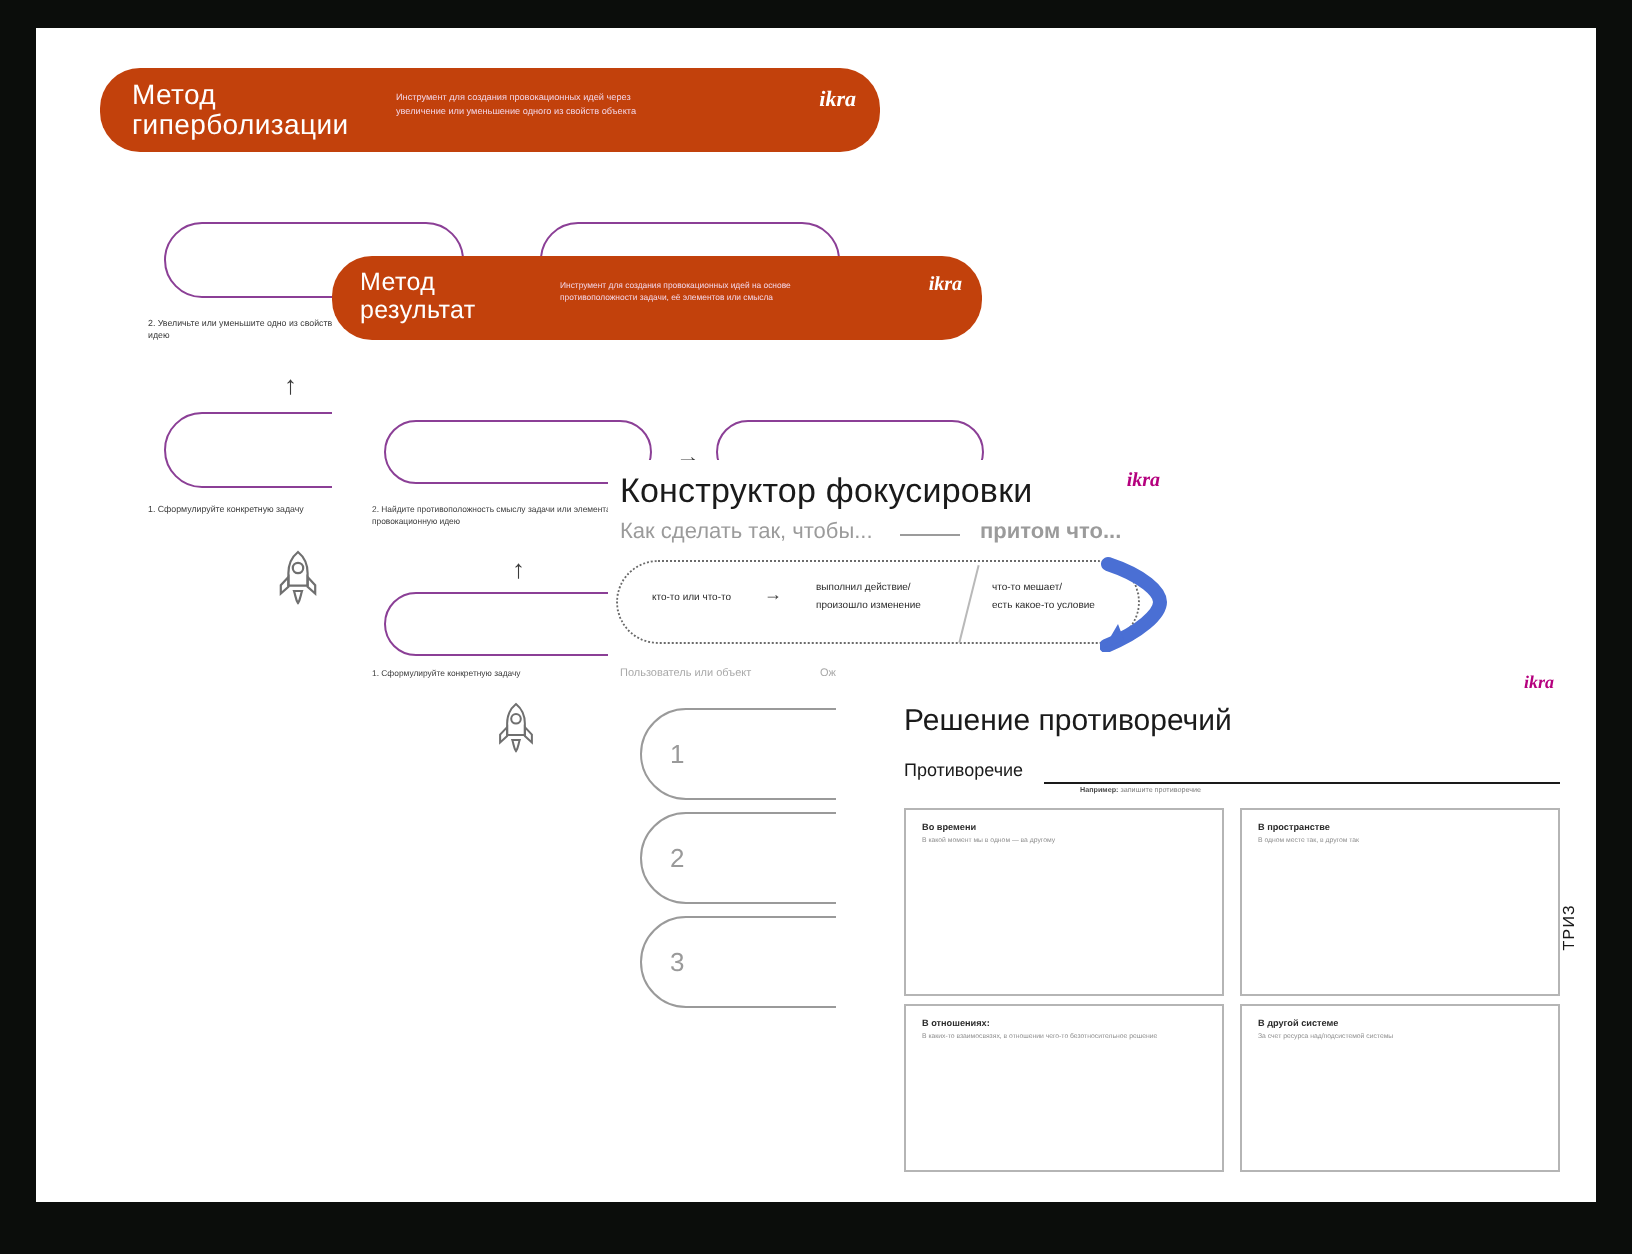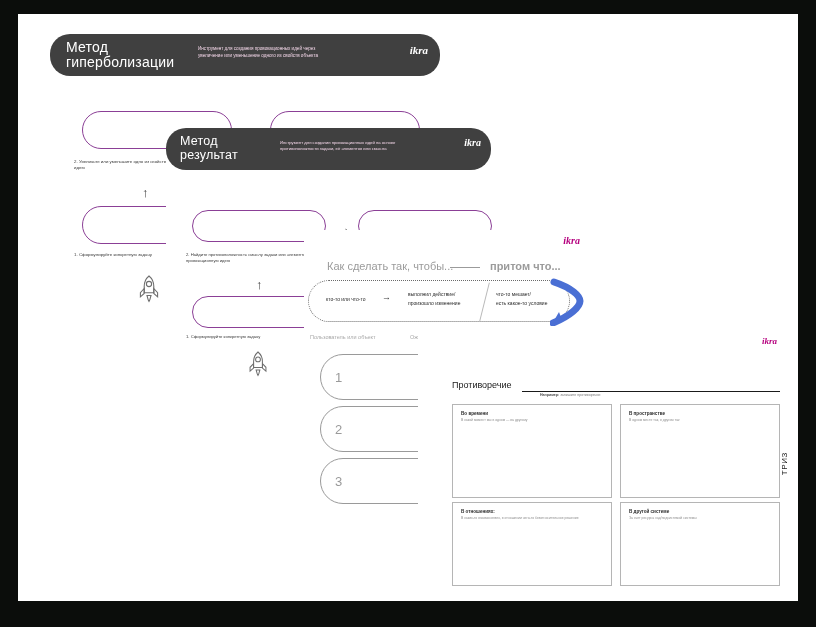--- a/index.html
+++ b/index.html
@@ -2,21 +2,21 @@
 <html><head>
 <meta charset="utf-8">
 <style>
   html,body{margin:0;padding:0;background:#0d0f0d;}
   body{width:816px;height:627px;overflow:hidden;font-family:"Liberation Sans",sans-serif;}
   #frame{position:relative;width:816px;height:627px;background:#0b0d0b;}
   #canvas{position:absolute;left:18px;top:14px;width:780px;height:587px;background:#ffffff;overflow:hidden;}
 
   
   .card{position:absolute;background:#fff;}
-  .hdr{position:absolute;background:#404040;color:#fff;border-radius:20px;}
+  .hdr{position:absolute;background:#c2410c;color:#fff;border-radius:20px;}
   .hdr .title{position:absolute;font-weight:400;line-height:1.12;letter-spacing:.2px;}
   .hdr .sub{position:absolute;color:#f3d6e8;line-height:1.35;}
   .hdr .ikra{position:absolute;font-family:"Liberation Serif",serif;font-style:italic;font-weight:700;color:#fff;}
   .ikra-dark{font-family:"Liberation Serif",serif;font-style:italic;font-weight:700;color:#b5007e;}
 
   .pill{position:absolute;border:1.1px solid #8b3f96;border-radius:999px;background:#fff;box-sizing:border-box;}
   .step{position:absolute;color:#3b3b3b;line-height:1.35;}
   .uparrow{position:absolute;color:#3b3b3b;font-size:13px;line-height:1;}
   .rarrow{position:absolute;color:#3b3b3b;font-size:12px;line-height:1;}
   .rocket{position:absolute;}
@@ -109,23 +109,24 @@
         <circle cx="13" cy="10" r="2.6" fill="none" stroke="#6f6f6f" stroke-width="1.1"></circle>
         <path d="M8.2 14.5 4.4 18.6v4.2l3.8-3.4z" fill="none" stroke="#6f6f6f" stroke-width="1.1"></path>
         <path d="M17.8 14.5l3.8 4.1v4.2l-3.8-3.4z" fill="none" stroke="#6f6f6f" stroke-width="1.1"></path>
         <path d="M11 21.5c.8 2.4.8 4.4 2 6 1.2-1.6 1.2-3.6 2-6z" fill="none" stroke="#6f6f6f" stroke-width="1.1"></path>
       </svg>
     </div>
   </div>
 
   <div class="card" id="p3" style="left:286px;top:216px;width:280px;height:280px;">
 
+    <div class="h1" style="left:6px;top:6px;">Конструктор фокусировки</div>
     <div class="ikra-dark" style="position:absolute;right:4px;top:5px;font-size:10px;">ikra</div>
 
-    <div class="lead" style="left:6px;top:30px;margin-left:17px;">Как сделать так, чтобы...</div>
+    <div class="lead" style="left:6px;top:30px;">Как сделать так, чтобы...</div>
     <div class="dash" style="left:146px;top:37px;width:30px;"></div>
     <div class="lead" style="left:186px;top:30px;font-weight:bold;">притом что...</div>
 
     <div class="dotpill" style="left:4px;top:50px;width:262px;height:42px;"></div>
 
     <svg style="position:absolute;left:246px;top:48px;" width="34" height="48" viewBox="0 0 34 48">
       <path d="M4 4 C22 10 30 18 30 23 C30 29 20 38 3 45" fill="none" stroke="#4a6fd4" stroke-width="7" stroke-linecap="round"></path>
       <path d="M2 46 l10 -4 l-3 -8 z" fill="#4a6fd4"></path>
     </svg>
 
@@ -151,20 +152,21 @@
     </div>
     <div class="numpill" style="left:16px;top:228px;width:200px;height:46px;">
       <span>3</span>
     </div>
   </div>
 
   <div class="card" id="p4" style="left:400px;top:318px;width:365px;height:258px;background:#fff;">
 
     <div class="ikra-dark" style="position:absolute;right:6px;top:4px;font-size:9px;">ikra</div>
 
+    <div class="h1" style="left:34px;top:20px;">Решение противоречий</div>
 
     <div class="lbl" style="left:34px;top:48px;">Противоречие</div>
     <div class="rule" style="left:104px;top:59px;width:258px;"></div>
     <div class="hint" style="left:122px;top:61px;">
       <span class="hintb">Например:</span>
       <span>запишите противоречие</span>
     </div>
 
     <div class="qbox" style="left:34px;top:72px;width:160px;height:94px;">
       <div class="qt">Во времени</div>

